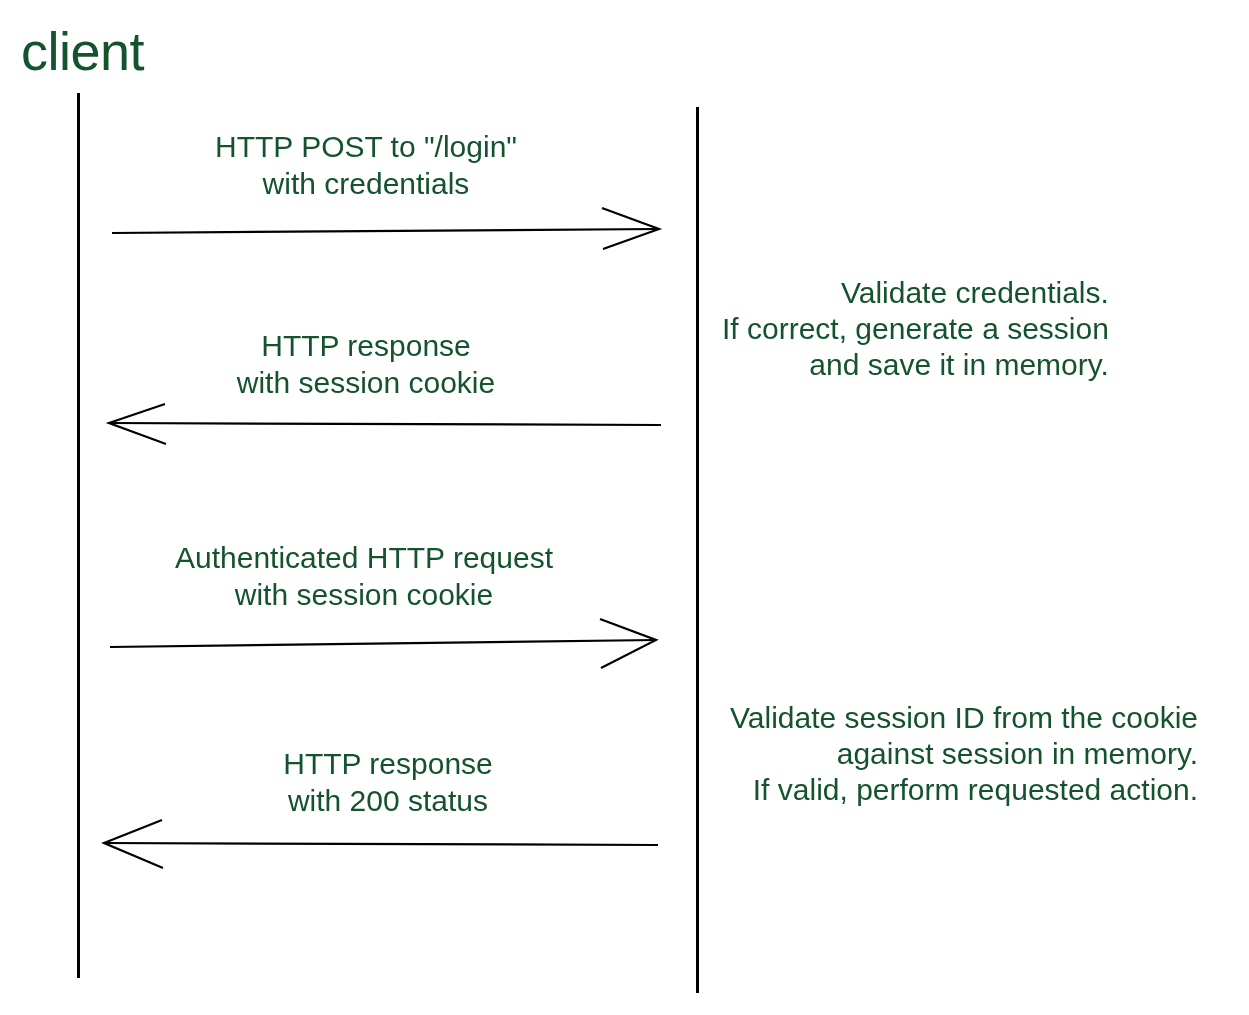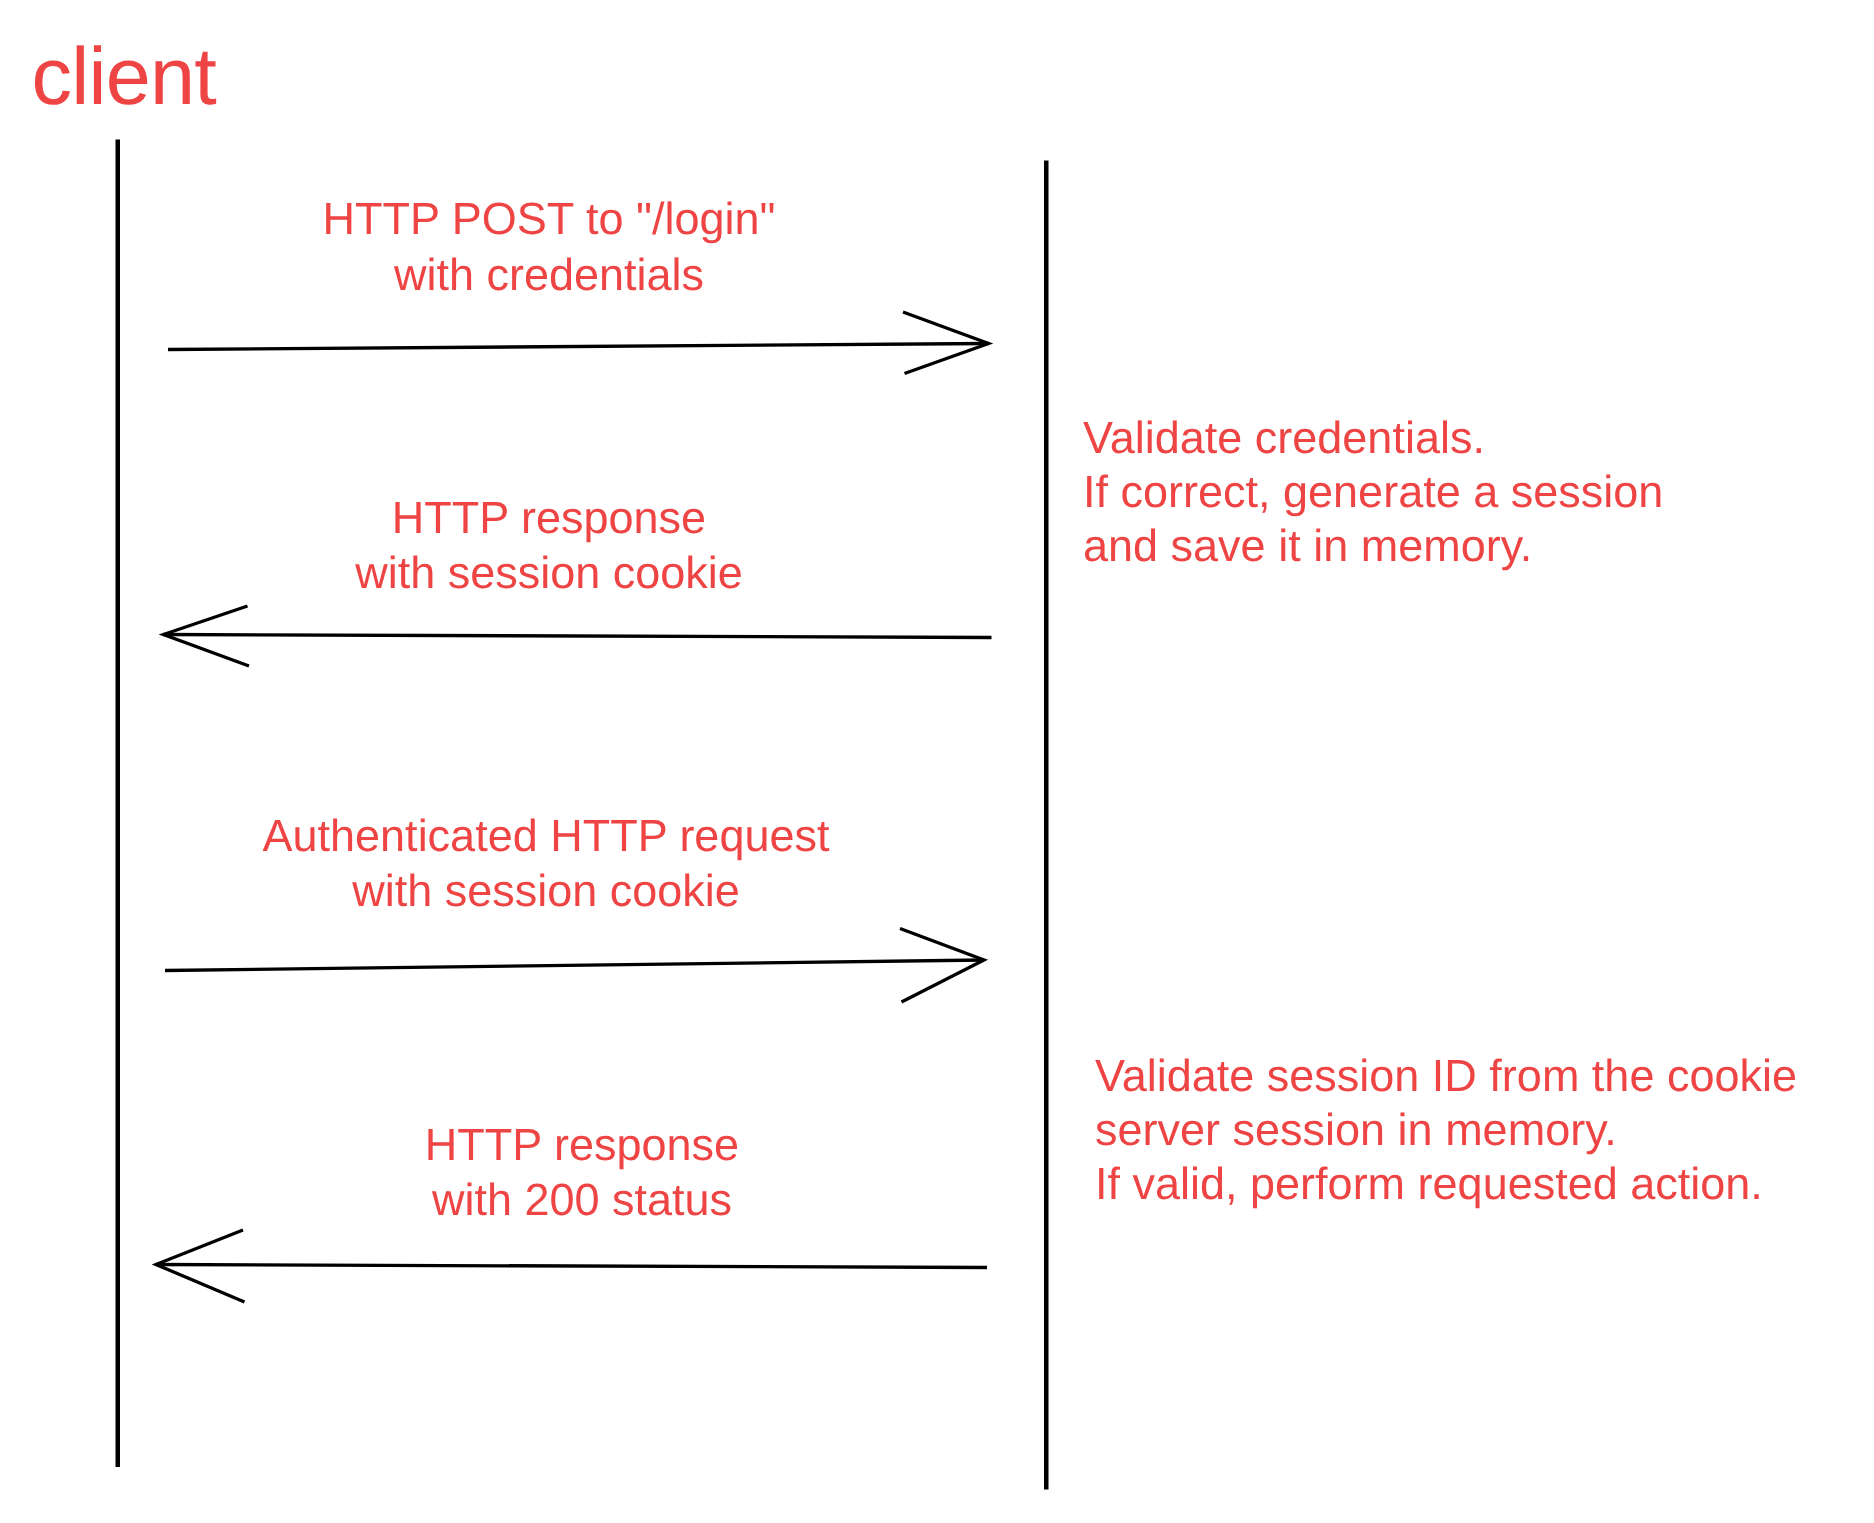--- a/index.html
+++ b/index.html
@@ -6,21 +6,21 @@
     margin: 0;
     padding: 0;
     background: #ffffff;
   }
   .canvas {
     position: relative;
     width: 1249px;
     height: 1015px;
     background: #ffffff;
     font-family: "Liberation Sans", sans-serif;
-    color: #ef4444;
+    color: #14532d;
     overflow: hidden;
   }
   .diagram-svg {
     position: absolute;
     left: 0;
     top: 0;
     width: 1249px;
     height: 1015px;
   }
   .actor-label {
@@ -41,21 +41,21 @@
     white-space: pre-line;
   }
   .msg-1 { left: 366px; top: 128px; }
   .msg-2 { left: 366px; top: 327px; }
   .msg-3 { left: 364px; top: 539px; }
   .msg-4 { left: 388px; top: 745px; }
   .note {
     position: absolute;
     font-size: 30px;
     line-height: 36px;
-    text-align: left;
+    text-align: right;
     white-space: pre-line;
   }
   .note-1 { left: 722px; top: 275px; }
   .note-2 { left: 730px; top: 700px; }
 </style>
 </head>
 <body>
 
 <div class="canvas">
 
@@ -98,16 +98,16 @@
 with session cookie</div>
 
   <div class="msg-label msg-4">HTTP response
 with 200 status</div>
 
   <div class="note note-1">Validate credentials.
 If correct, generate a session
 and save it in memory.</div>
 
   <div class="note note-2">Validate session ID from the cookie
-server session in memory.
+against session in memory.
 If valid, perform requested action.</div>
 
 </div>
 
 </body></html>

